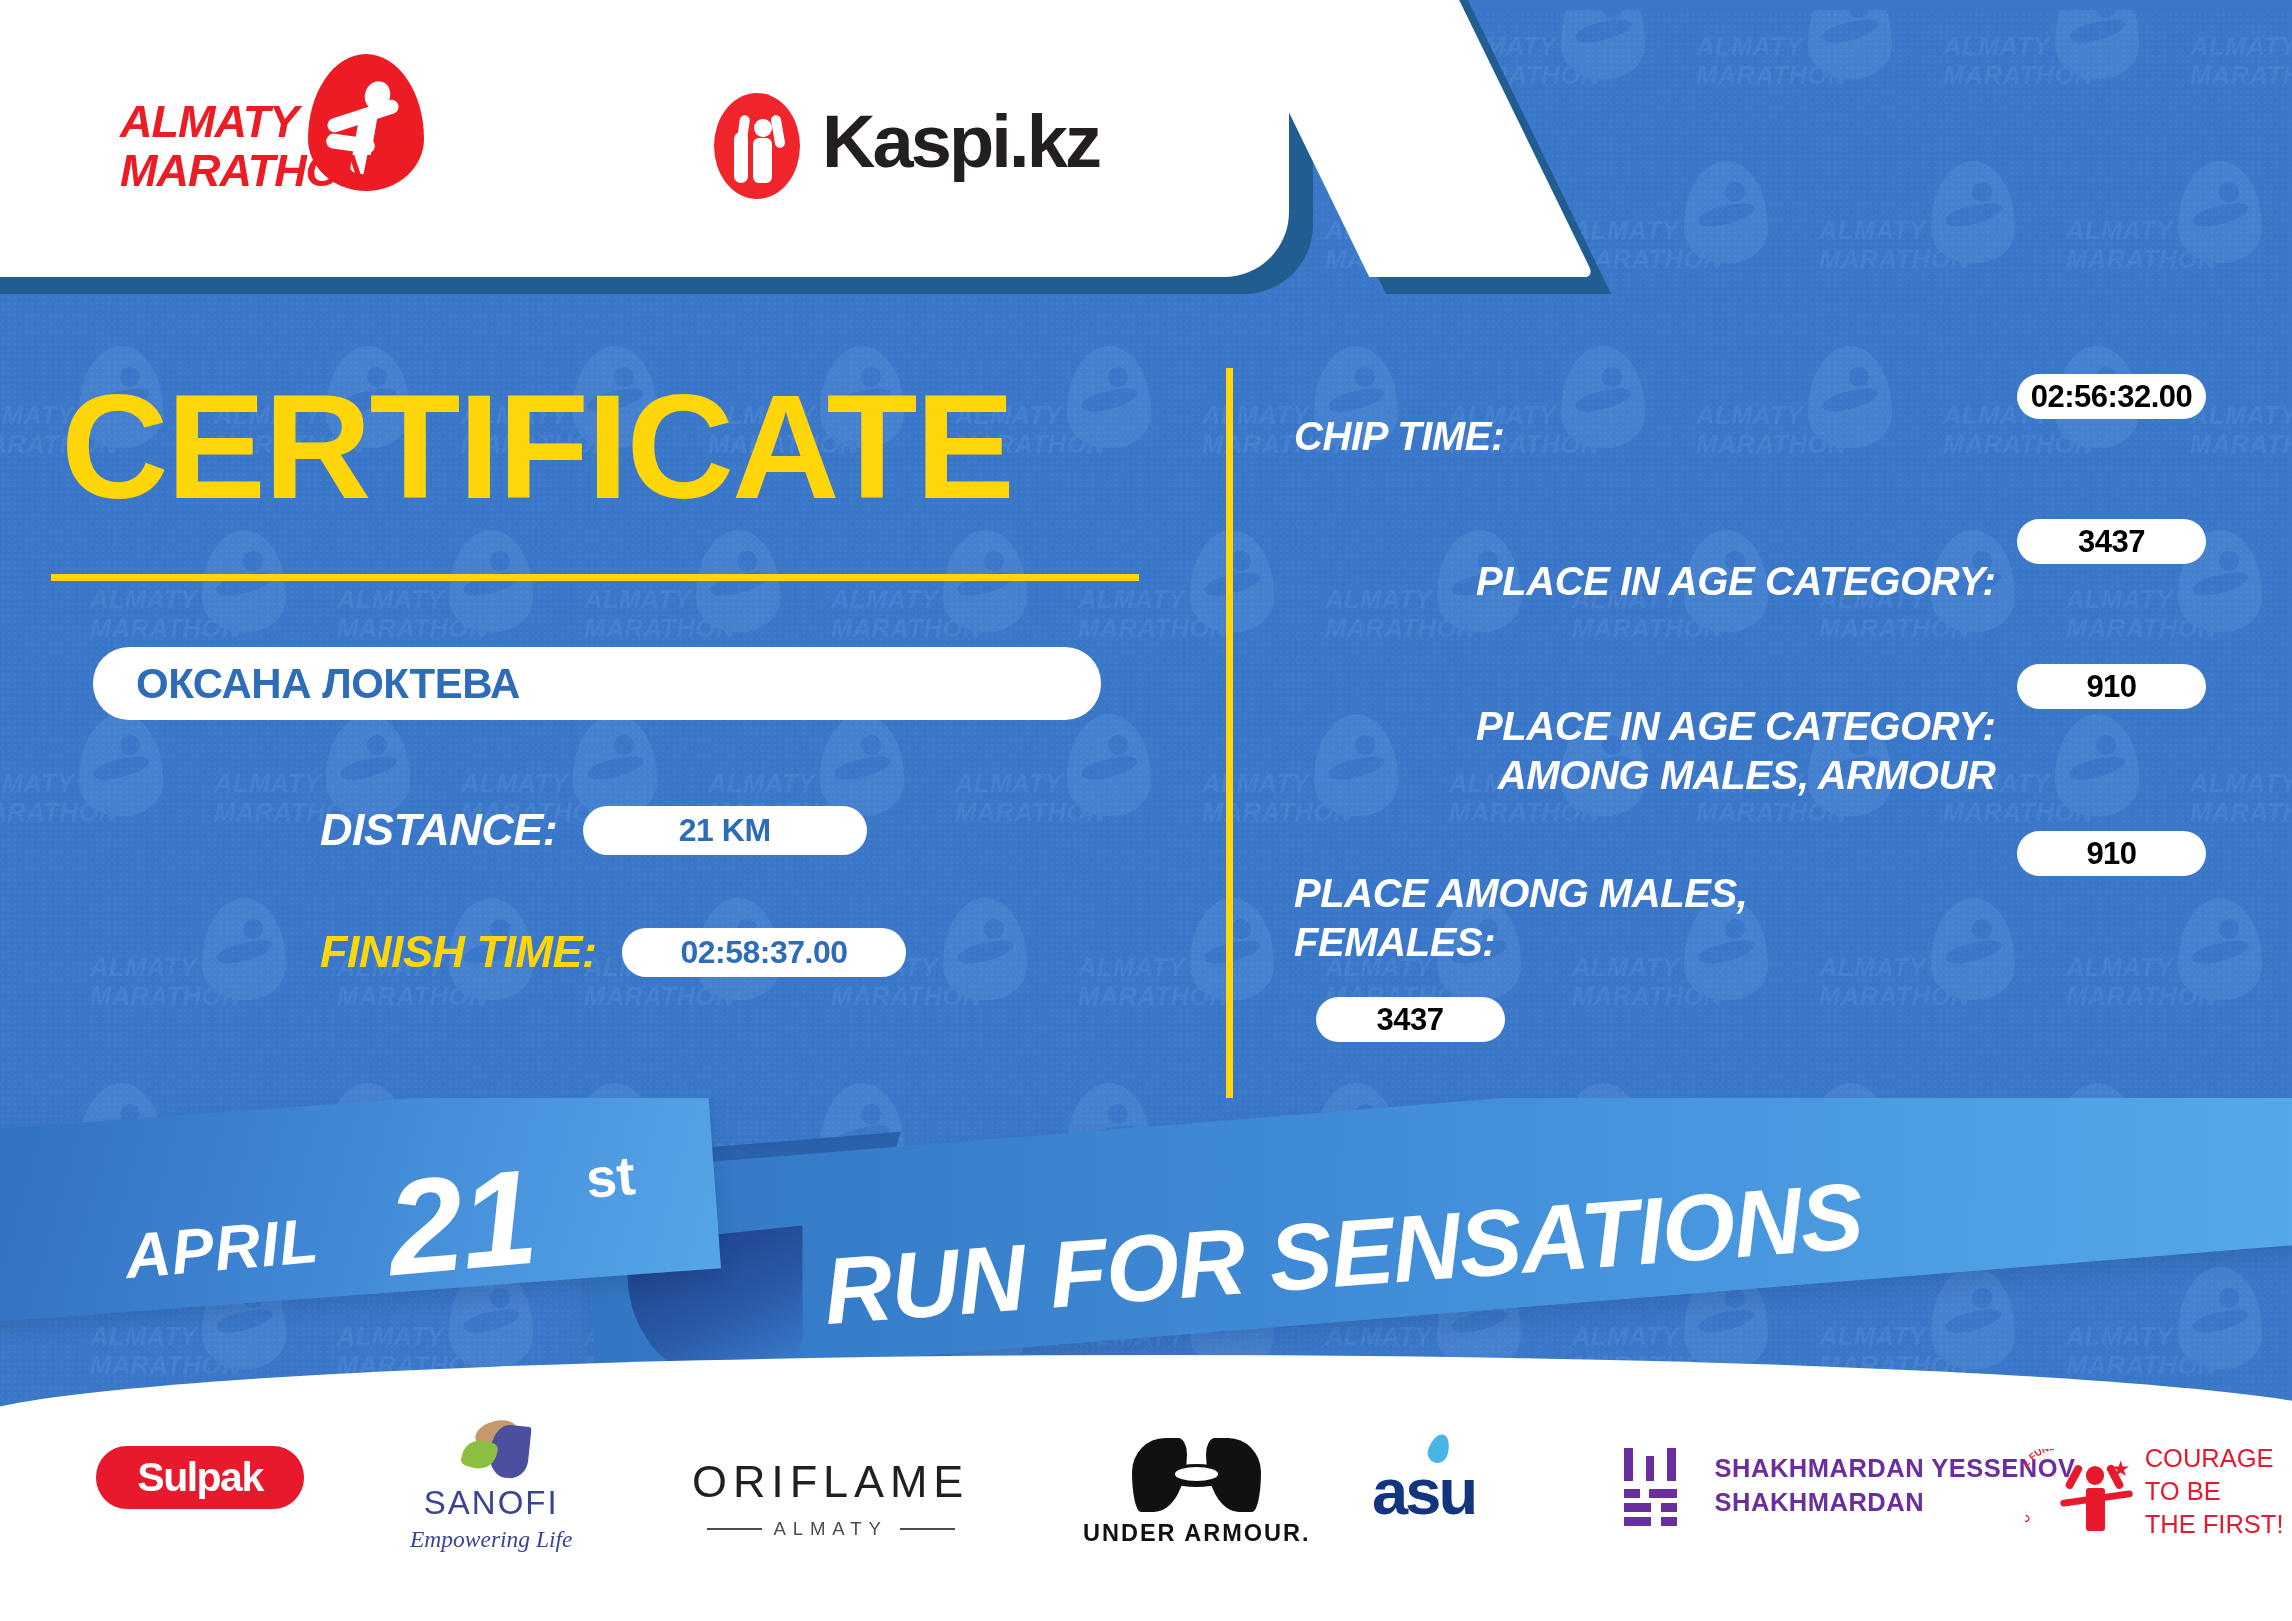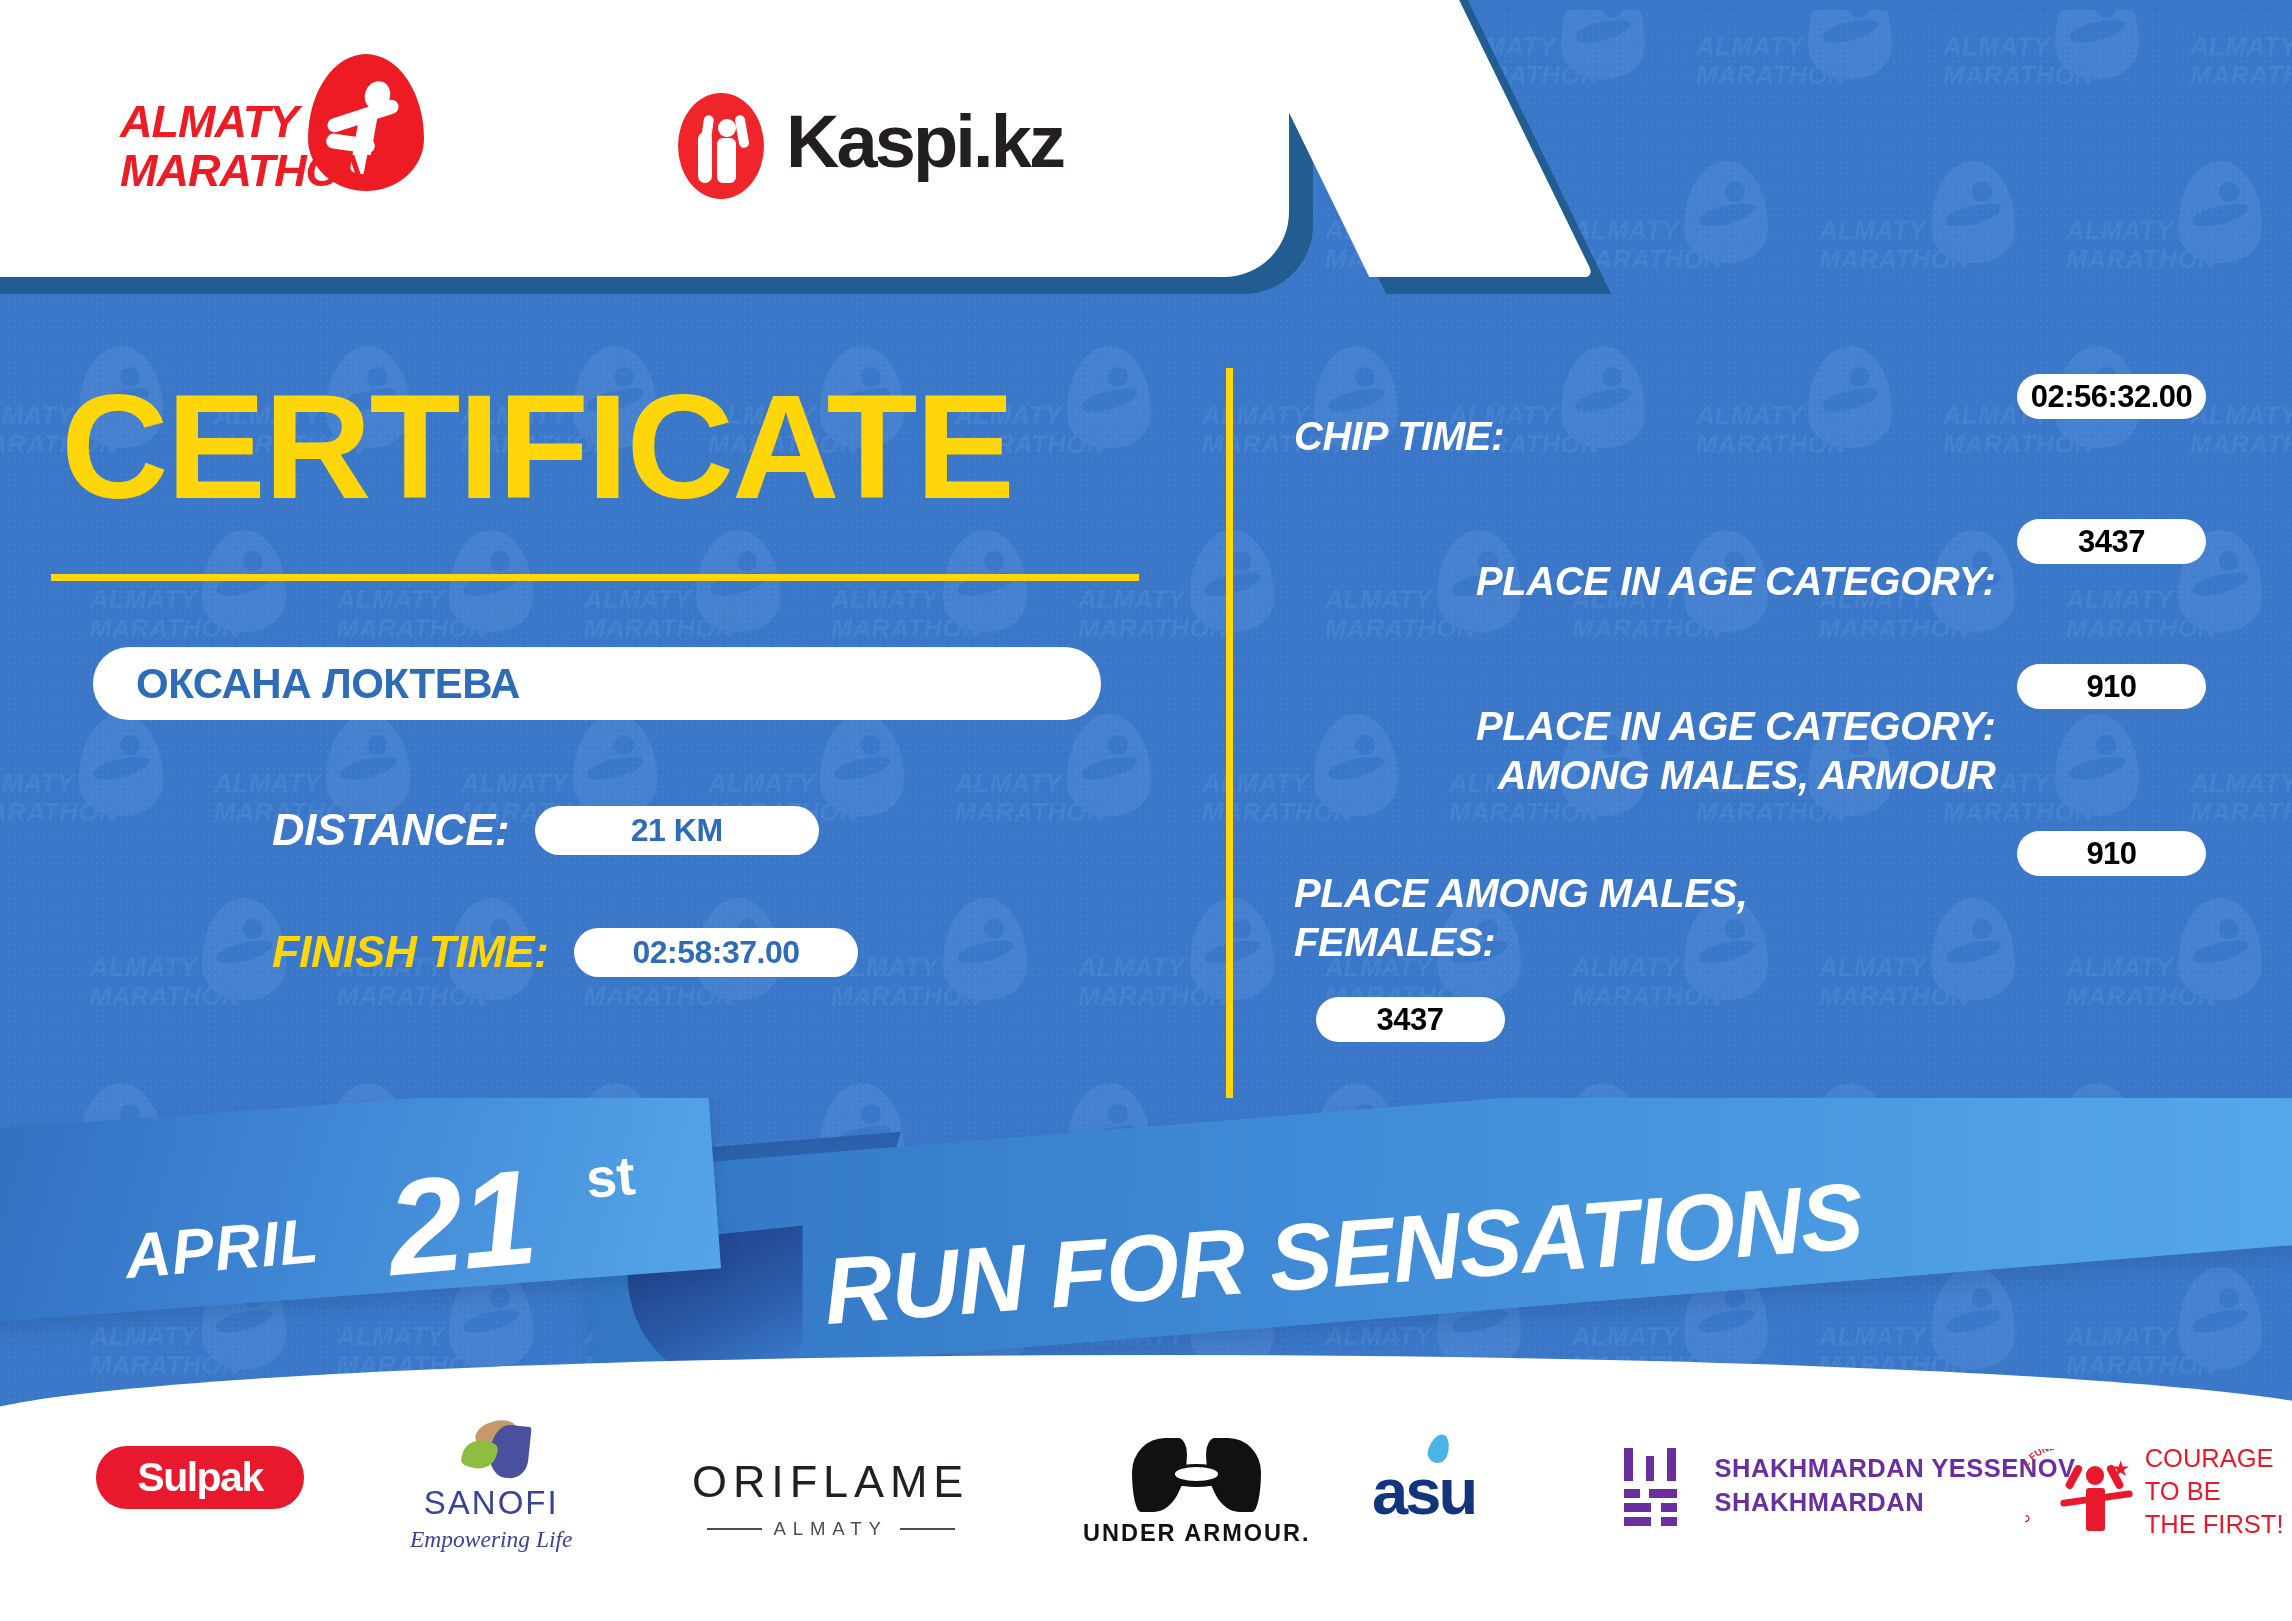--- a/index.html
+++ b/index.html
@@ -218,21 +218,21 @@
     letter-spacing: -1px;
     white-space: nowrap;
     font-family: "Liberation Sans", sans-serif;
   }
   .am-text.l1 { top: 42px; }
   .am-text.l2 { top: 91px; }
 
   
   .kaspi-logo {
     position: absolute;
-    left: 678px;
+    left: 714px;
     top: 93px;
     width: 412px;
     height: 108px;
   }
   .kaspi-oval {
     position: absolute;
     left: 0;
     top: 0;
     width: 86px;
     height: 106px;
@@ -350,20 +350,21 @@
   }
   .lrow.distance { left: 272px; top: 804px; }
   .lrow.finish   { left: 272px; top: 926px; }
   .lrow-label {
     font-size: 45px;
     font-weight: bold;
     font-style: italic;
     letter-spacing: -0.5px;
     white-space: nowrap;
     font-family: "Liberation Sans", sans-serif;
+    margin-left: 48px;
   }
   .lrow.distance .lrow-label { color: #ffffff; }
   .lrow.finish   .lrow-label { color: #FFD60A; }
   .lrow-pill {
     margin-left: 25.5px;
     width: 284px;
     height: 49px;
     background: #ffffff;
     border-radius: 24.5px;
     display: flex;

